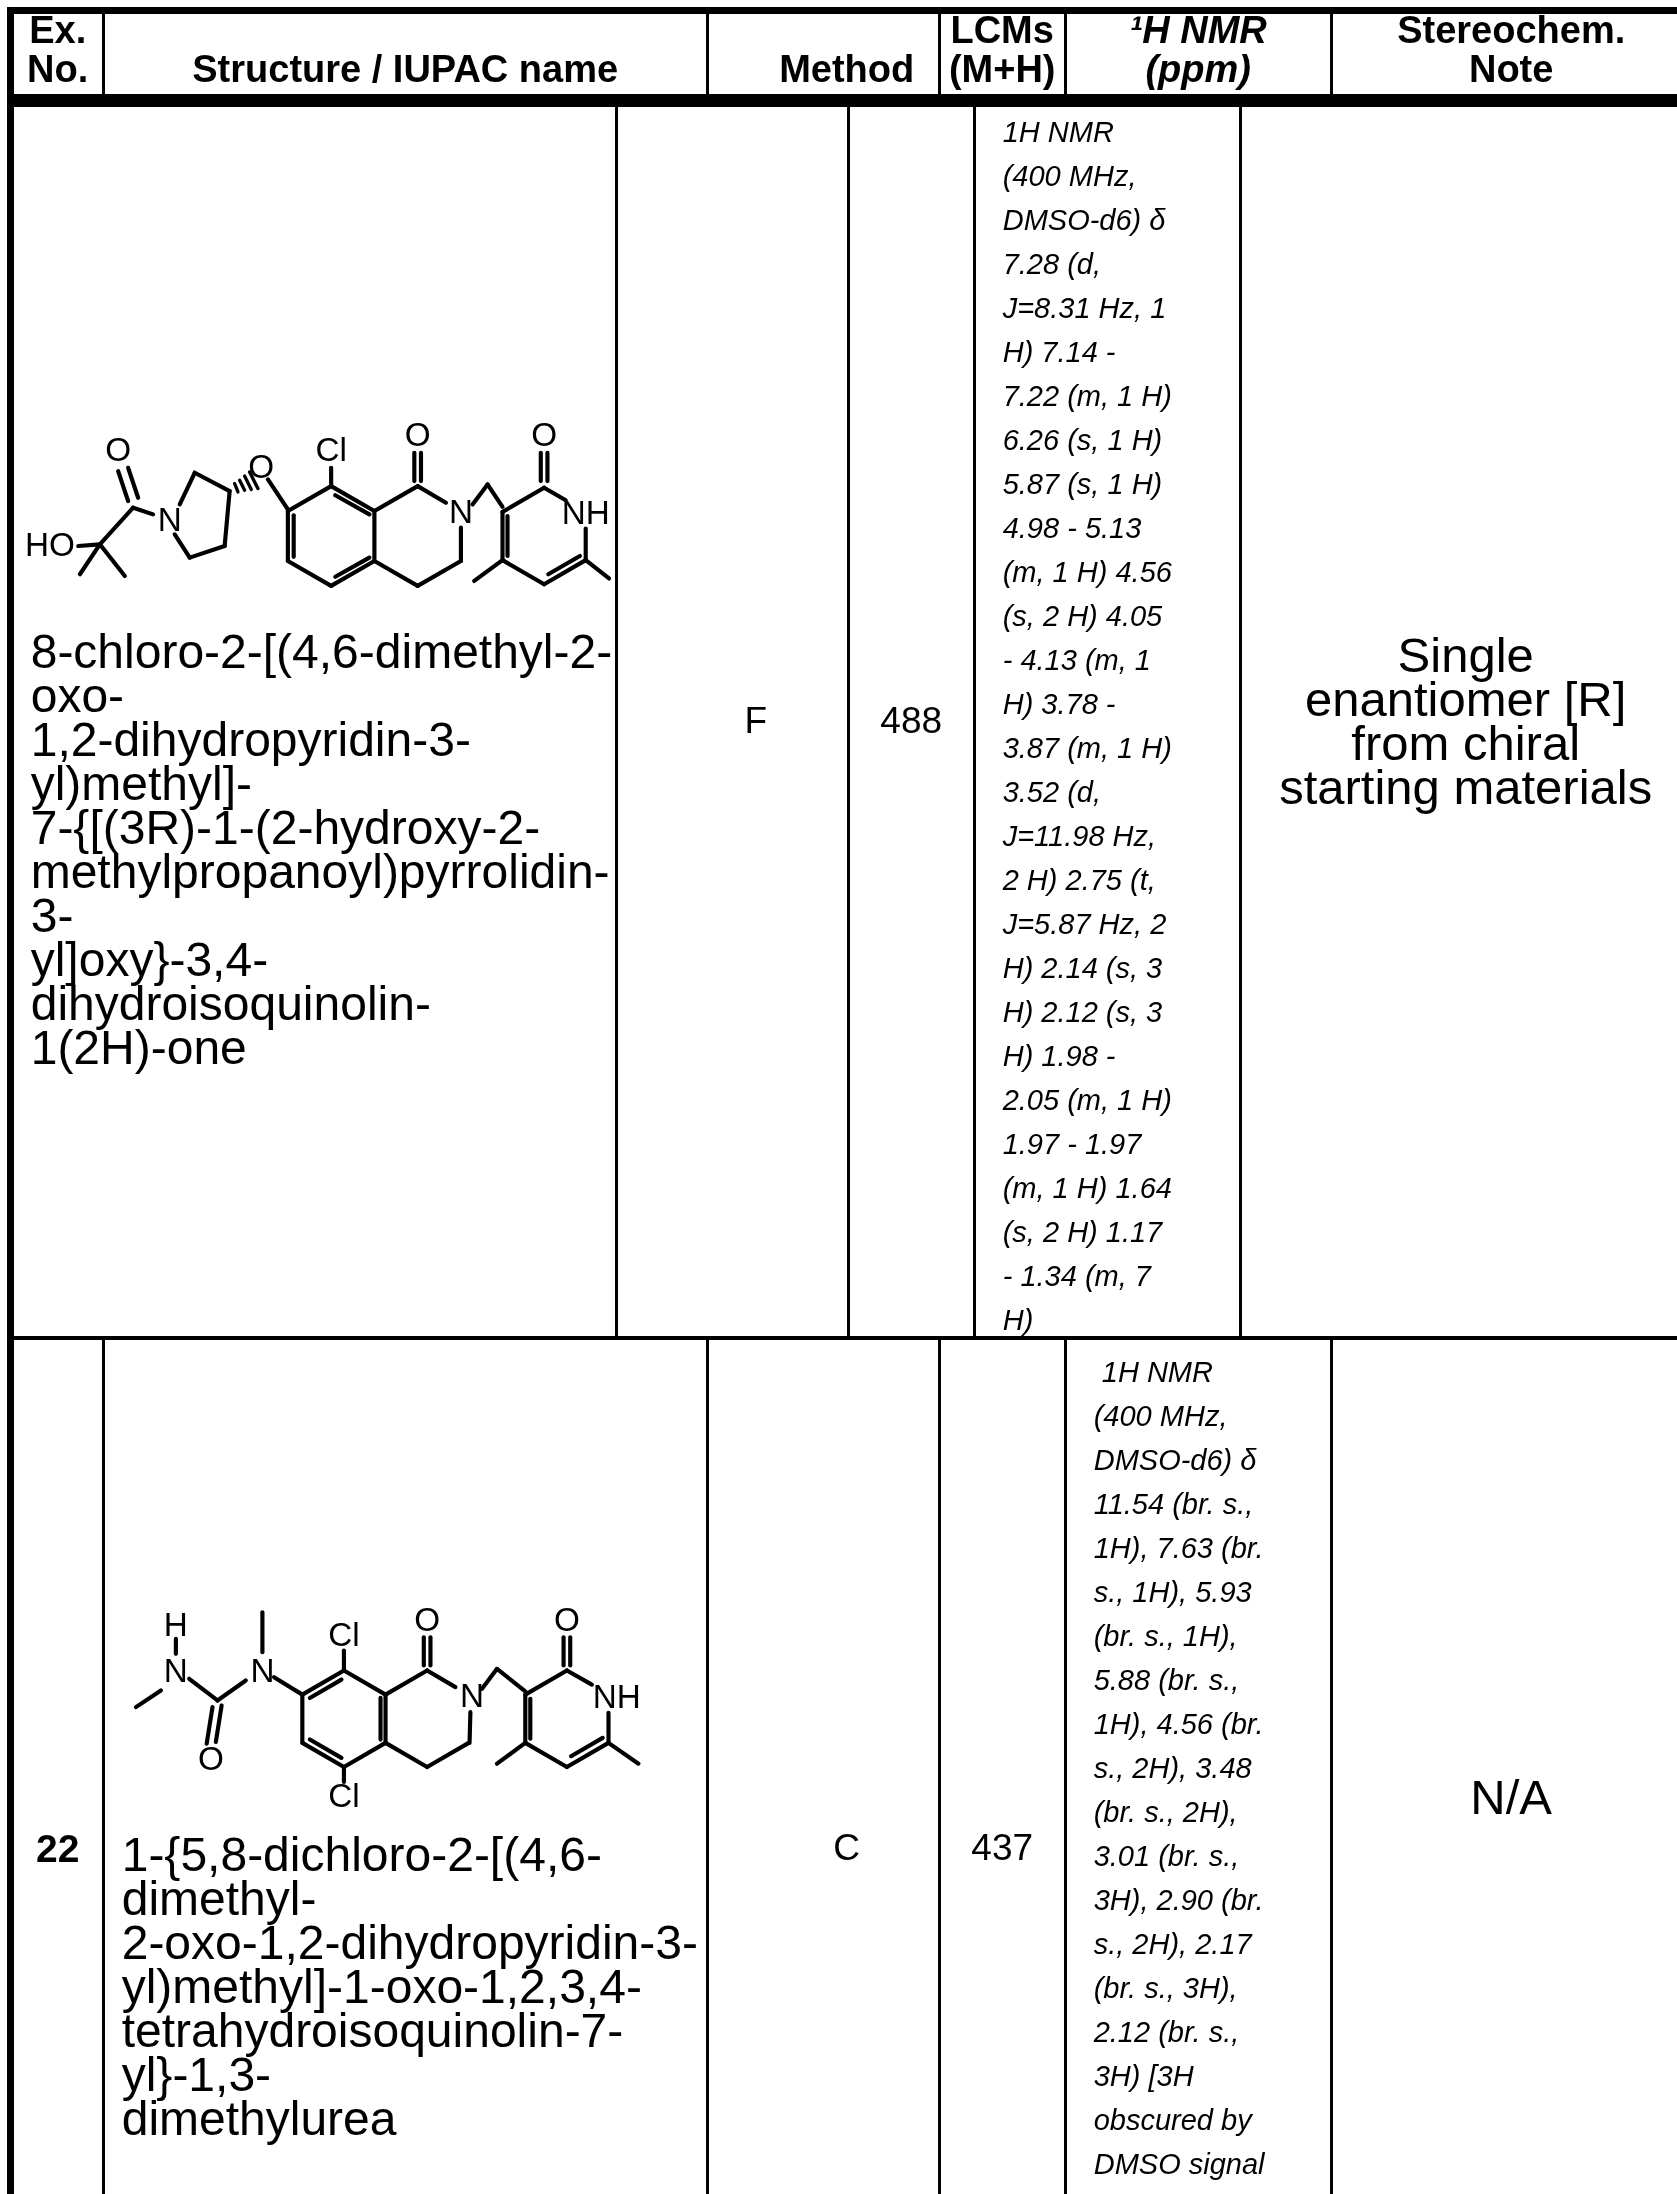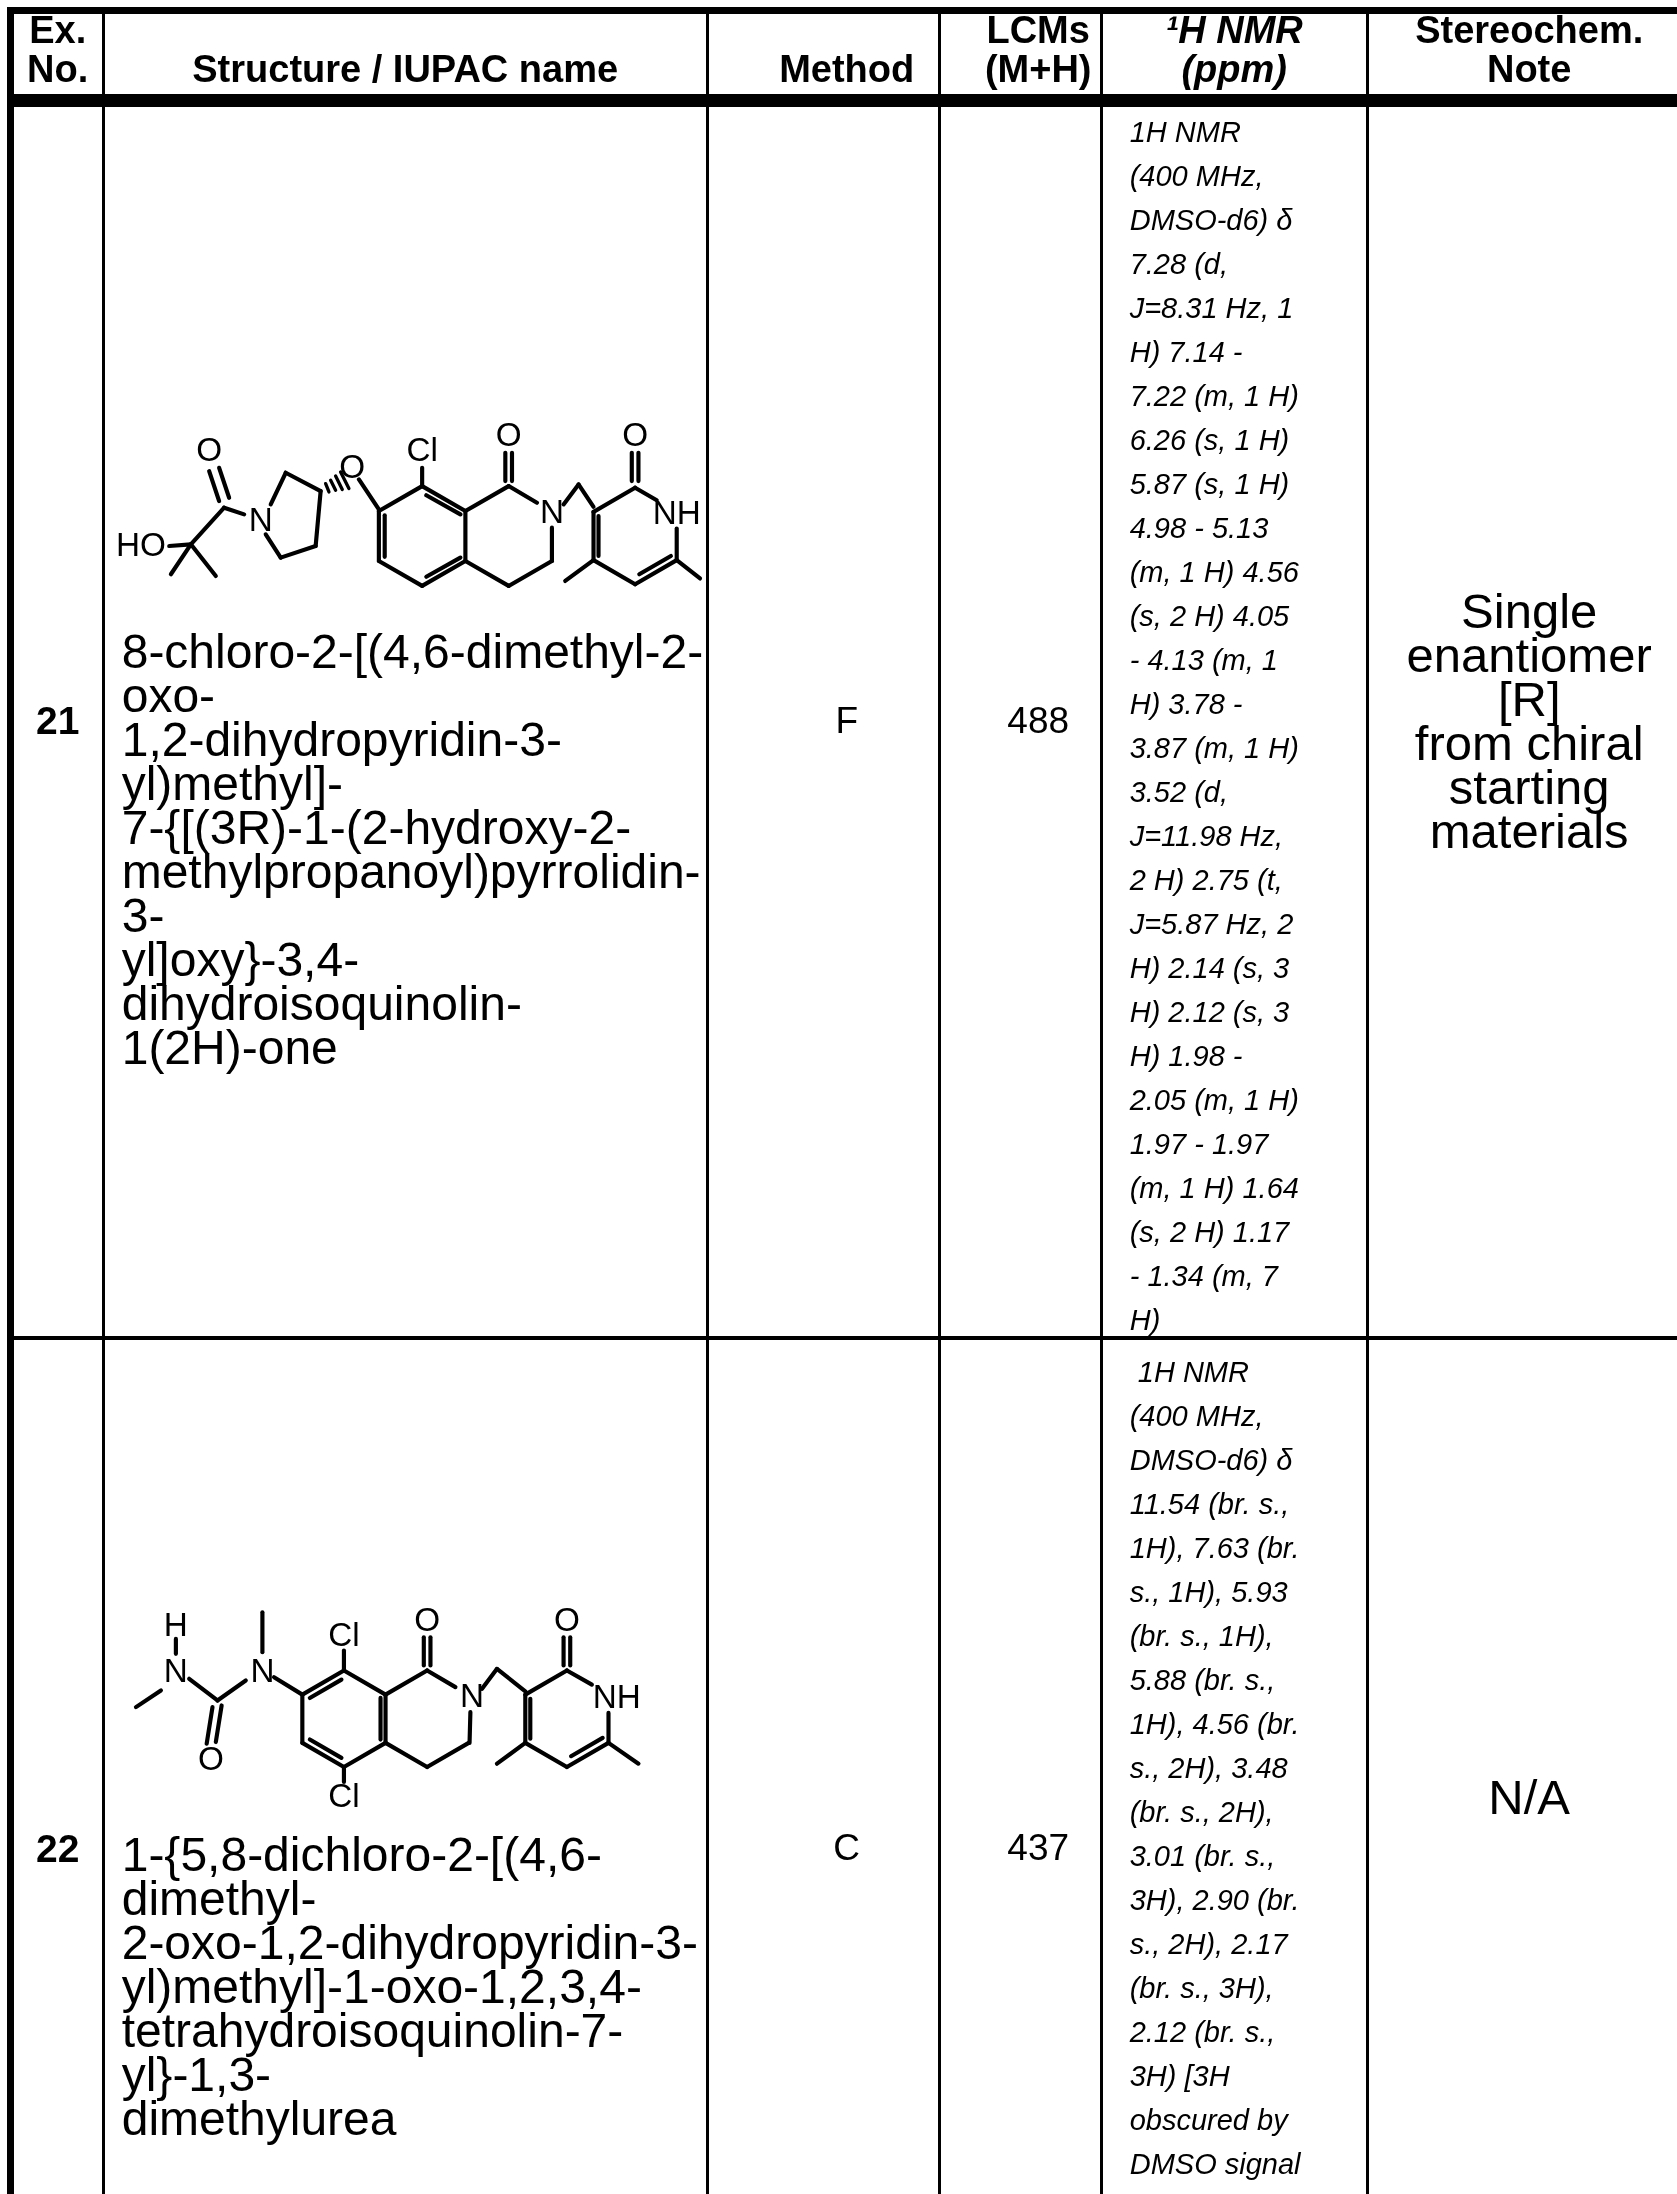--- a/index.html
+++ b/index.html
@@ -8,21 +8,21 @@
     background:#ffffff;color:#000000;
     font-family:"Liberation Sans", sans-serif;
   }
   .tbl{position:absolute;left:6.7px;top:6.7px;width:1664px;border:7.6px solid #000;border-bottom:none;background:#fff;}
   .row{display:flex;}
   .cell{box-sizing:border-box;border-right:3.4px solid #000;overflow:hidden;flex:0 0 auto;}
   .cell.last{border-right:none;flex:1 1 auto;padding-left:12px;}
   .c1{width:91px;}
   .c2{width:604px;}
   .c3{width:185px;margin-left:47px;}
-  .c4{width:126px;margin-left:36px;}
+  .c4{width:126px;}
   .c5{width:266px;font-style:italic;}
 
   
   .hrow{height:80px;border-bottom:13.4px solid #000;}
   .hrow .cell{display:flex;flex-direction:column;justify-content:flex-end;align-items:center;
     font-size:38px;font-weight:bold;line-height:39px;text-align:center;padding-bottom:5px;
     white-space:pre-wrap;}
 
   
   .r21{height:1229px;border-bottom:4.2px solid #000;}
@@ -67,21 +67,20 @@
     <div class="cell c3">Method</div>
     <div class="cell c4">LCMs
 (M+H)</div>
     <div class="cell c5">¹H NMR
 (ppm)</div>
     <div class="cell last">Stereochem.
 Note</div>
   </div>
 
   <div class="row r21">
-    <div class="cell c1 exn">21</div>
     <div class="cell c2 structc">
       <svg class="struct" width="599" height="239" viewBox="0 0 720 285" xmlns="http://www.w3.org/2000/svg">
         <g>
 
           <line x1="76" y1="208" x2="102" y2="206"></line>
           <line x1="102" y1="206" x2="78" y2="242"></line>
           <line x1="102" y1="206" x2="132" y2="244"></line>
           <line x1="102" y1="206" x2="142" y2="162"></line>
           <line x1="136" y1="154" x2="124" y2="118"></line>
           <line x1="148" y1="150" x2="136" y2="114"></line>

